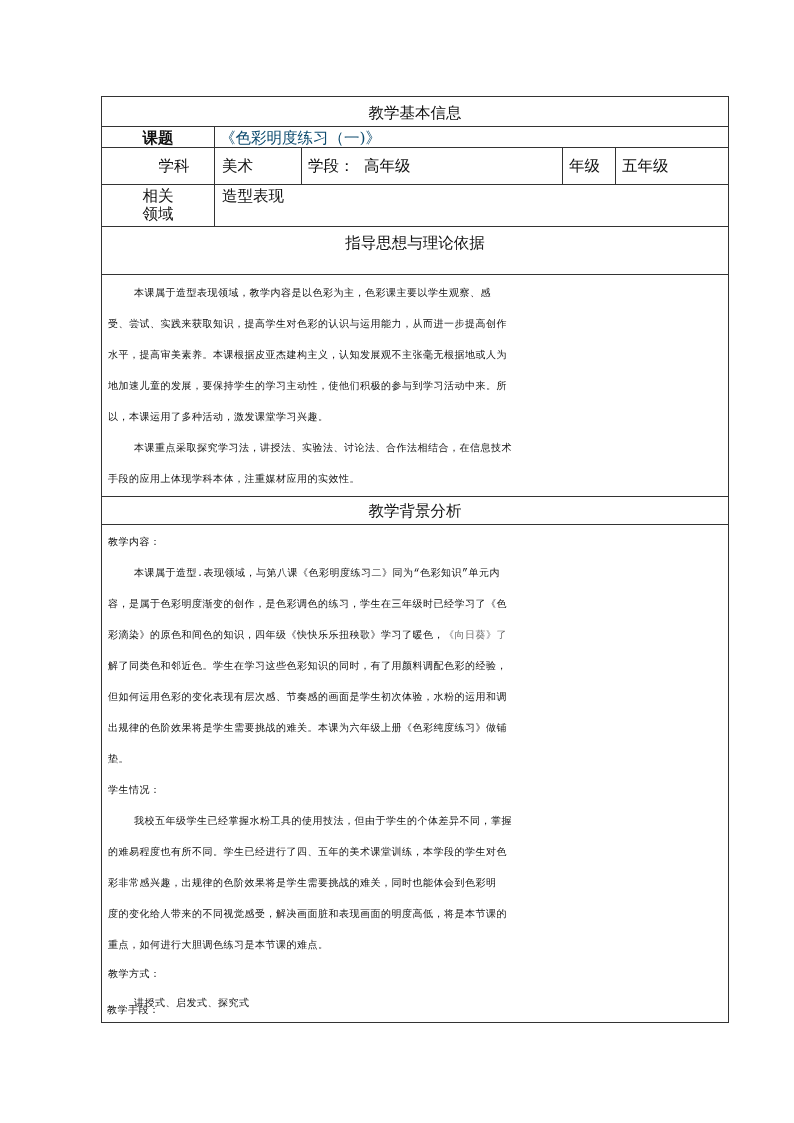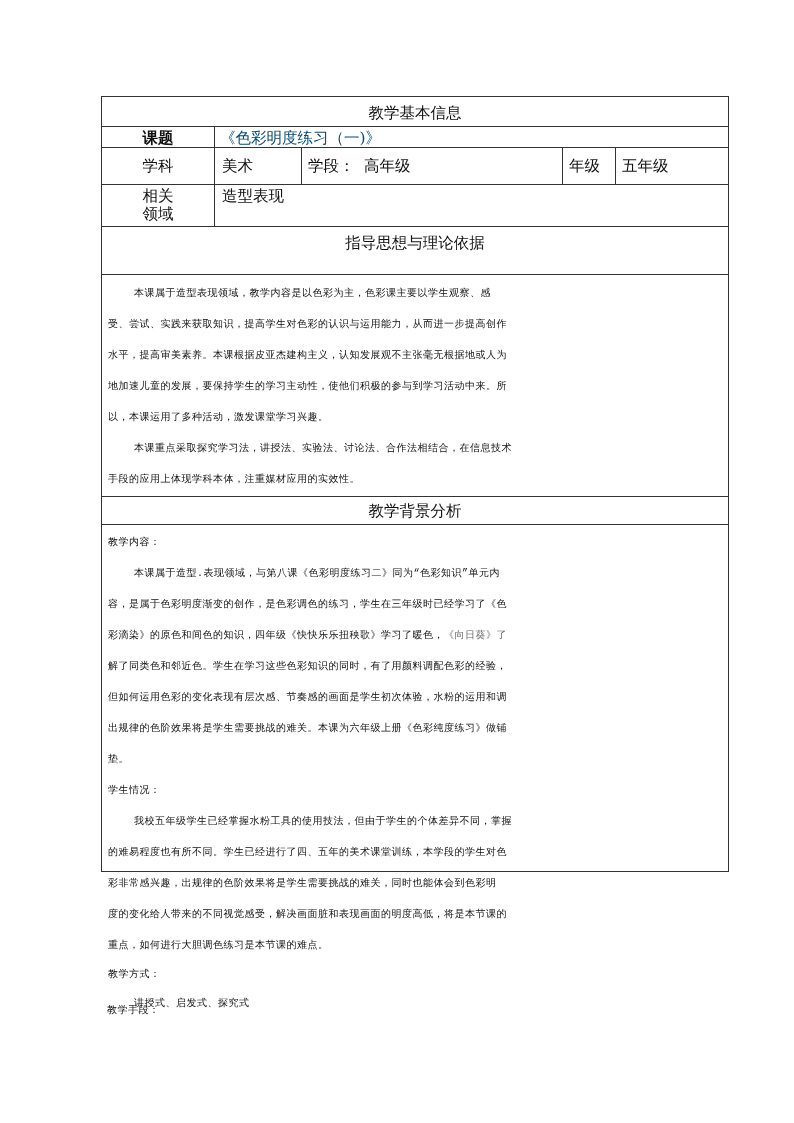--- a/index.html
+++ b/index.html
@@ -1,19 +1,19 @@
 <!DOCTYPE html>
 <html><head>
   <meta charset="utf-8">
   <style>
     html, body { margin: 0; padding: 0; background: #ffffff; }
     body { width: 794px; height: 1123px; position: relative; overflow: hidden;
            font-family: "DejaVu Sans", "Liberation Sans", sans-serif; color: #111; }
     .page { position: absolute; left: 0; top: 0; width: 794px; height: 1123px; }
-    .tbl { position: absolute; left: 101px; top: 96px; width: 628px; height: 776px;
+    .tbl { position: absolute; left: 101px; top: 96px; width: 628px; height: 927px;
            border: 1.3px solid #333; box-sizing: border-box; padding-left: 28px; }
     .hline { position: absolute; left: 0; right: 0; height: 0; border-top: 1.3px solid #333; }
     .vline { position: absolute; width: 0; border-left: 1.3px solid #333; }
     .cell { position: absolute; font-size: 15.5px; line-height: 20px; white-space: nowrap; }
     .center { text-align: center; }
     .bold { font-weight: bold; }
     .gray { color: #0c4a6e; font-family: "DejaVu Serif", "Liberation Serif", serif; }
     .para { position: absolute; left: 6px; right: 6px; font-size: 10px; line-height: 31.2px;
             white-space: pre; letter-spacing: 0.5px; font-family: Liberation Mono, monospace; }
     .muted { color: #666; text-align: center; }
@@ -35,21 +35,21 @@
     <div class="vline" style="left:112px; top:29px; height:100px"></div>
     <div class="vline" style="left:199px; top:50px; height:37px"></div>
     <div class="vline" style="left:460px; top:50px; height:37px"></div>
     <div class="vline" style="left:513px; top:50px; height:37px"></div>
 
     <div class="cell center" style="left:0; right:0; top:6px">教学基本信息</div>
 
     <div class="cell center bold" style="left:0; width:112px; top:31px">课题</div>
     <div class="cell gray" style="left:118px; top:31px">《色彩明度练习（一)》</div>
 
-    <div class="cell center" style="left:0; width:112px; top:59px">学科</div>
+    <div class="cell center" style="left:16px; width:112px; top:59px">学科</div>
     <div class="cell" style="left:120px; top:59px">美术</div>
     <div class="cell" style="left:206px; top:59px">学段：</div>
     <div class="cell" style="left:262px; top:59px">高年级</div>
     <div class="cell" style="left:467px; top:59px">年级</div>
     <div class="cell" style="left:520px; top:59px">五年级</div>
 
     <div class="cell center" style="left:0; width:112px; top:89px">相关</div>
     <div class="cell center" style="left:0; width:112px; top:107px">领域</div>
     <div class="cell" style="left:120px; top:89px">造型表现</div>
 

